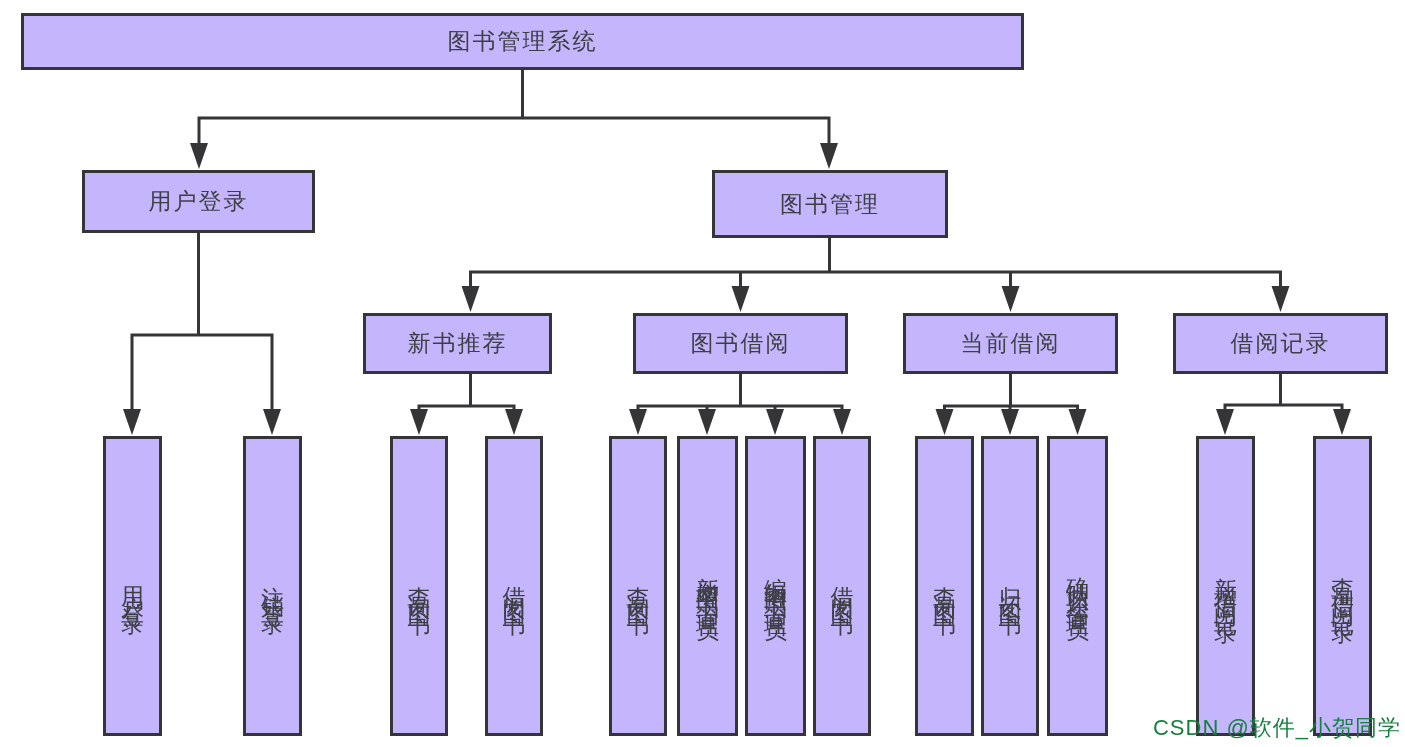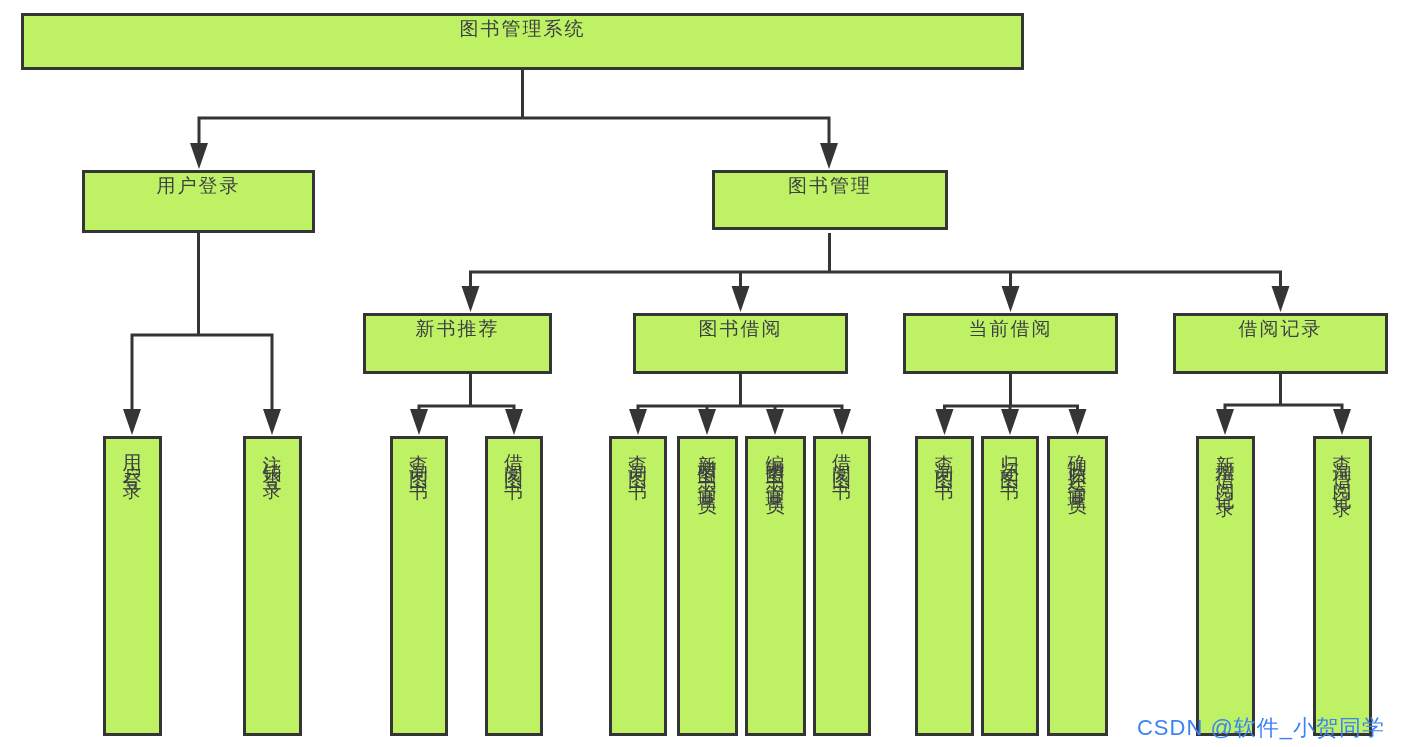--- a/index.html
+++ b/index.html
@@ -19,45 +19,45 @@
     position: absolute;
     left: 0; top: 0;
     width: 1405px;
     height: 747px;
     pointer-events: none;
   }
   .box {
     position: absolute;
     box-sizing: border-box;
     border: 3px solid #353538;
-    background: #bef264;
+    background: #c4b5fd;
     display: flex;
-    align-items: flex-start;
+    align-items: center;
     justify-content: center;
     color: #3d3f44;
-    font-size: 19px;
+    font-size: 23px;
     letter-spacing: 2px;
     text-align: center;
   }
   .box.vert span {
     writing-mode: vertical-rl;
     text-orientation: mixed;
     line-height: 1;
     letter-spacing: 9px;
     letter-spacing: 9px;
   }
   .box.vert.tight span {
     letter-spacing: 6px;
   }
   #watermark {
     position: absolute;
-    right: 20px;
+    right: 4px;
     bottom: 4px;
     font-size: 22px;
-    color: #3b82f6;
+    color: #15803d;
     letter-spacing: 1px;
     white-space: nowrap;
   }
 </style>
 </head>
 <body>
 
 <div id="stage">
 
   <svg id="connectors" viewBox="0 0 1405 747" xmlns="http://www.w3.org/2000/svg">
@@ -119,21 +119,21 @@
     </g>
   </svg>
 
   <div class="box" style="left:21px;top:13px;width:1003px;height:57px">
     <span>图书管理系统</span>
   </div>
 
   <div class="box" style="left:82px;top:170px;width:233px;height:63px">
     <span>用户登录</span>
   </div>
-  <div class="box" style="left:712px;top:170px;width:236px;height:60px">
+  <div class="box" style="left:712px;top:170px;width:236px;height:68px">
     <span>图书管理</span>
   </div>
 
   <div class="box" style="left:363px;top:313px;width:189px;height:61px">
     <span>新书推荐</span>
   </div>
   <div class="box" style="left:633px;top:313px;width:215px;height:61px">
     <span>图书借阅</span>
   </div>
   <div class="box" style="left:903px;top:313px;width:215px;height:61px">

